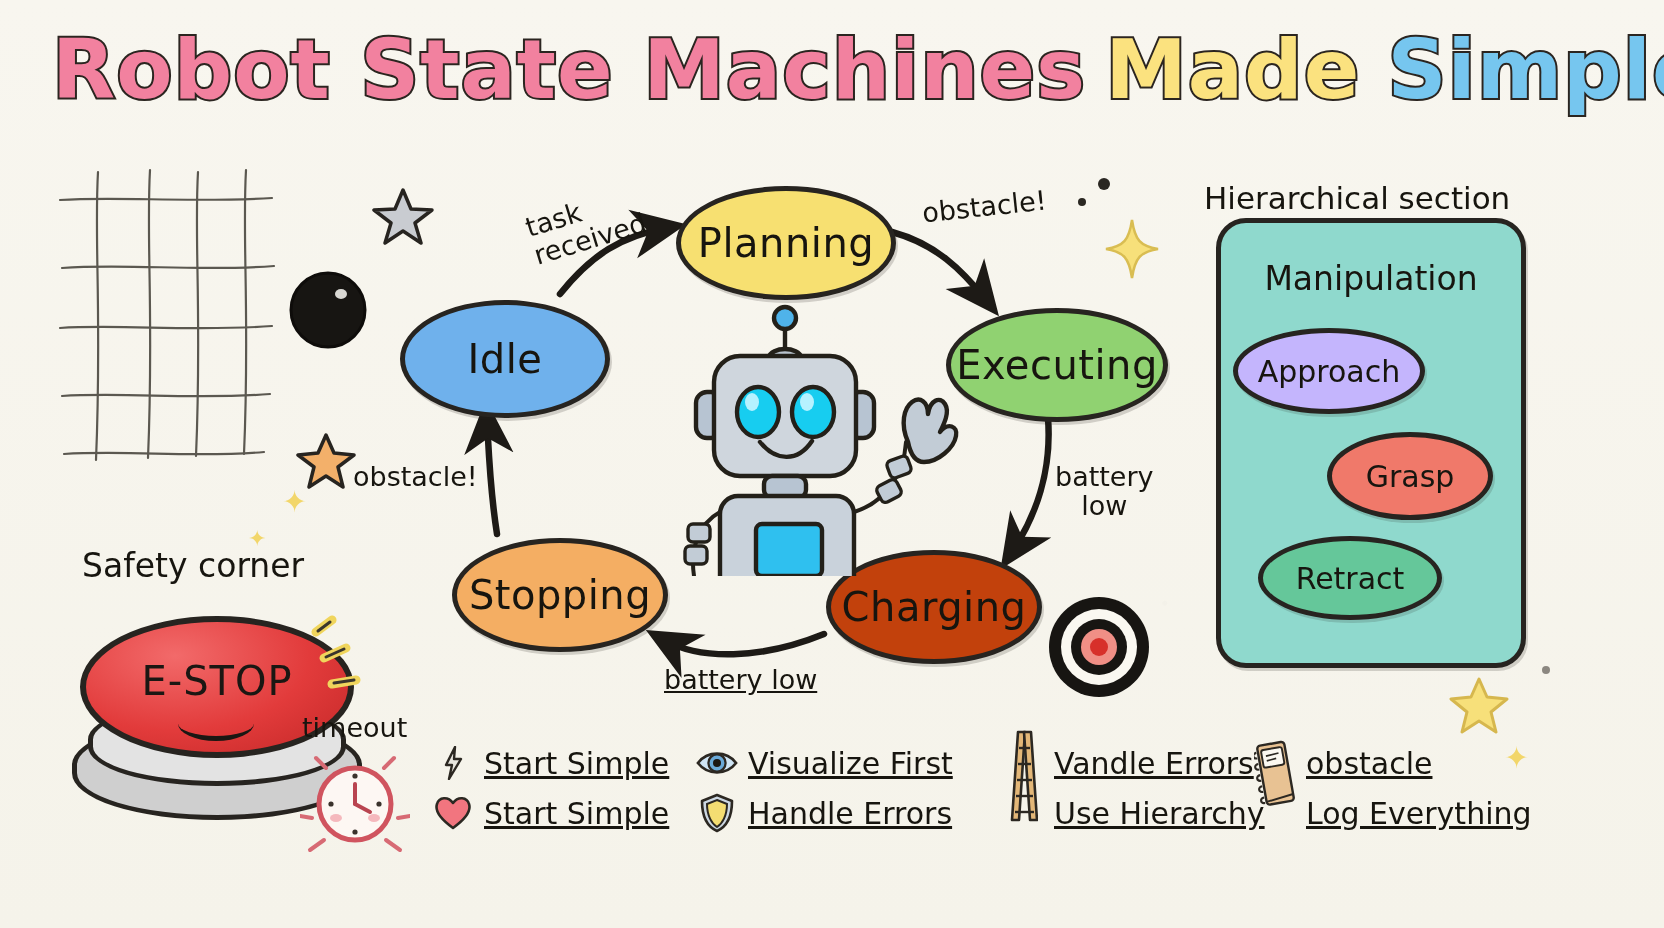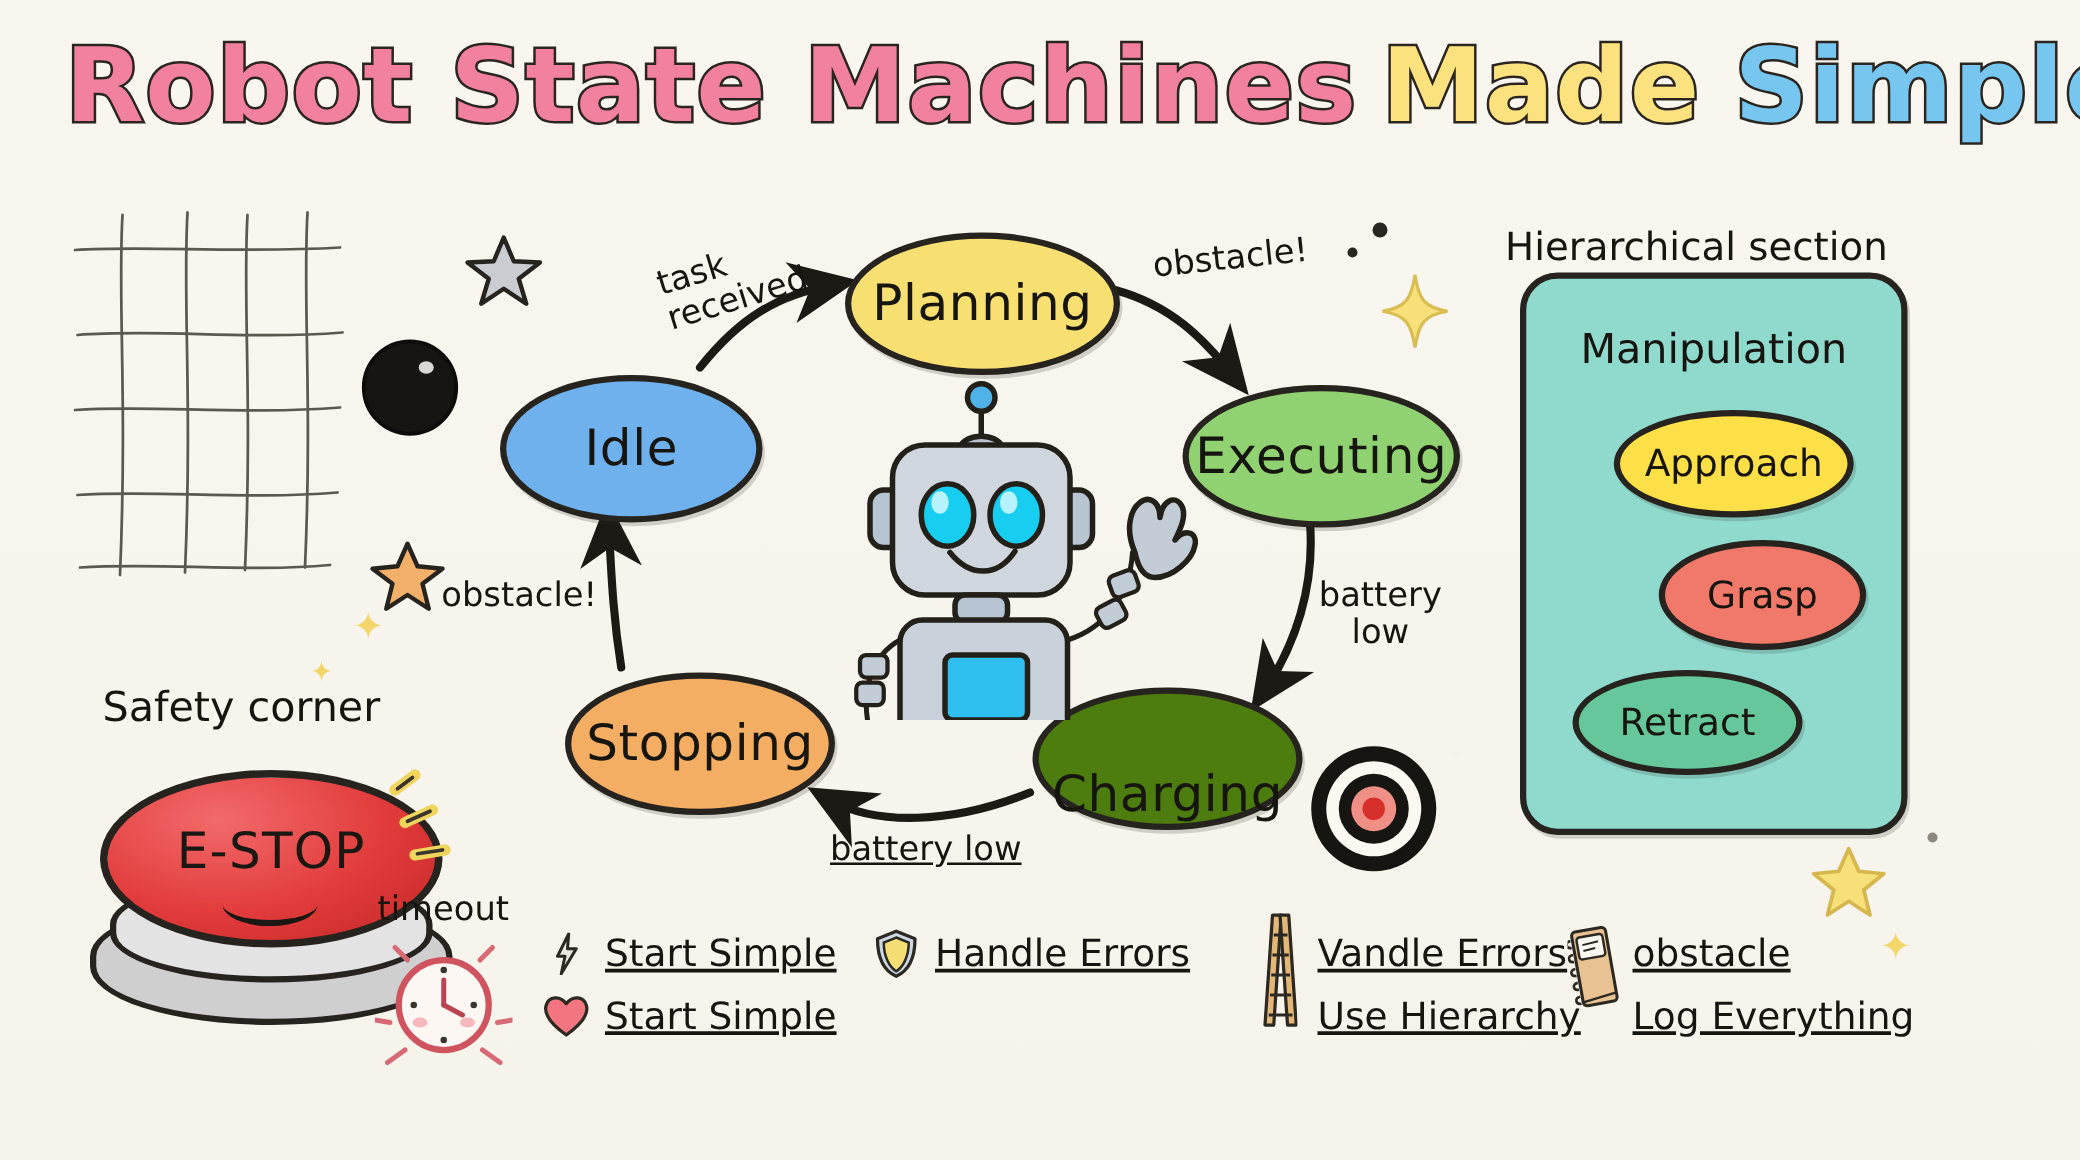--- a/index.html
+++ b/index.html
@@ -42,21 +42,21 @@
     border-radius:50% / 50%;
     font-family:"DejaVu Sans", sans-serif;
     color:#17150f;
     box-shadow:2px 3px 0 rgba(40,36,30,.18);
   }
   .node .lbl{font-size:40px;letter-spacing:.5px;}
 
   #node-idle     {left:400px;top:300px;width:200px;height:108px;background:#6fb1ec;}
   #node-planning {left:676px;top:186px;width:210px;height:104px;background:#f7e071;}
   #node-executing{left:946px;top:308px;width:212px;height:104px;background:#90d271;}
-  #node-charging {left:826px;top:550px;width:206px;height:104px;background:#4d7c0f;align-items:flex-end;}
+  #node-charging {left:826px;top:550px;width:206px;height:104px;background:#c2410c;}
   #node-stopping {left:452px;top:538px;width:206px;height:104px;background:#f4ae63;}
 
   
   .edge-label{
     position:absolute;font-family:"DejaVu Sans", sans-serif;
     color:#17150f;font-size:27px;line-height:1.08;
   }
   #lbl-task-received{left:528px;top:196px;transform:rotate(-17deg);}
   #lbl-obstacle-pe  {left:922px;top:192px;transform:rotate(-6deg);}
   #lbl-battery-low-1{left:1055px;top:462px;text-align:center;}
@@ -76,21 +76,21 @@
   #hier-box-title{
     position:absolute;left:0;right:0;top:36px;text-align:center;
     font-size:33px;color:#17150f;
   }
   .sub-node{
     position:absolute;display:flex;align-items:center;justify-content:center;
     border:5px solid #272420;border-radius:50% / 50%;
     font-size:30px;color:#17150f;
     box-shadow:2px 3px 0 rgba(40,36,30,.16);
   }
-  #sub-approach{left:1291px;top:328px;width:182px;height:76px;background:#fde047;}
+  #sub-approach{left:1233px;top:328px;width:182px;height:76px;background:#c4b5fd;}
   #sub-grasp   {left:1327px;top:432px;width:156px;height:78px;background:#f0796a;}
   #sub-retract {left:1258px;top:536px;width:174px;height:74px;background:#65c79a;}
 
   
   #safety-label{position:absolute;left:82px;top:546px;font-size:33px;color:#17150f;}
   #estop-wrap{position:absolute;left:62px;top:600px;width:300px;height:230px;}
   #estop-base{
     position:absolute;left:10px;top:118px;width:280px;height:92px;
     background:#cfcfcf;border:5px solid #272420;border-radius:50% / 46%;
   }
@@ -360,20 +360,30 @@
               <path d="M20,33 C6,23 2,15 4,9 C6,2 15,1 20,8 C25,1 34,2 36,9 C38,15 34,23 20,33 Z" fill="#f2757f" stroke="#2c2822" stroke-width="2.6" stroke-linejoin="round"></path>
             </svg>
         </span>
         <span class="lg-text">Start Simple</span>
       </div>
     </div>
 
     <div class="lg-col" id="lg-col-2">
       <div class="lg-row">
         <span class="lg-icon">
+          <svg width="44" height="30" viewBox="0 0 44 30">
+            <path d="M2,15 C12,2 32,2 42,15 C32,28 12,28 2,15 Z" fill="#cfe5f5" stroke="#2c2822" stroke-width="2.8"></path>
+            <circle cx="22" cy="15" r="9" fill="#6aa9d8" stroke="#2c2822" stroke-width="2.4"></circle>
+            <circle cx="22" cy="15" r="4.2" fill="#1b1713"></circle>
+          </svg>
+        </span>
+        <span class="lg-text">Visualize First</span>
+      </div>
+      <div class="lg-row">
+        <span class="lg-icon">
           <svg width="34" height="40" viewBox="0 0 34 40">
             <path d="M17,2 L32,8 C32,24 26,34 17,38 C8,34 2,24 2,8 Z" fill="#cdd8e3" stroke="#2c2822" stroke-width="2.6" stroke-linejoin="round"></path>
             <path d="M17,7 L27,11 C27,23 22,31 17,34 C12,31 7,23 7,11 Z" fill="#f4dd72" stroke="#2c2822" stroke-width="2"></path>
           </svg>
         </span>
         <span class="lg-text">Handle Errors</span>
       </div>
     </div>
 
     <div class="lg-col" id="lg-col-3">

